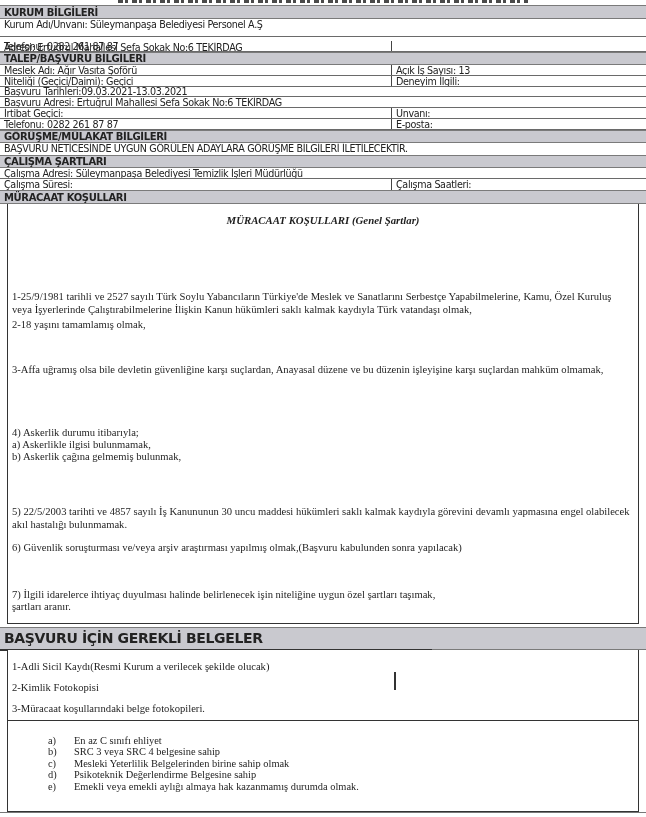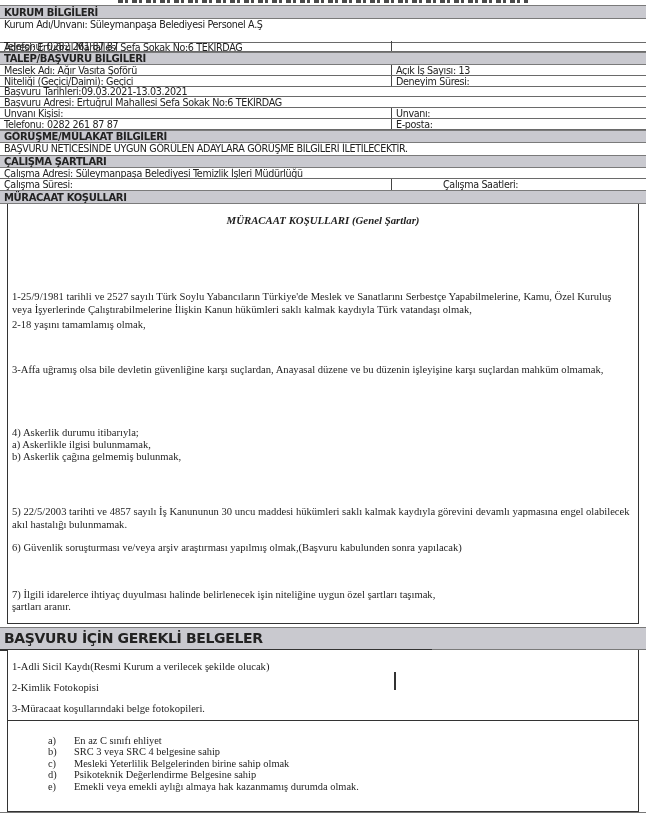--- a/index.html
+++ b/index.html
@@ -50,71 +50,71 @@
 </head>
 <body>
 
 <div class="title-strip">
   <div class="glyphs"></div>
 </div>
 
 <div class="row hdr" style="top:5px;height:14px;">
   <span>KURUM BİLGİLERİ</span>
 </div>
-<div class="row" style="top:19px;height:24px;">
+<div class="row" style="top:19px;height:18px;">
   <span>Kurum Adı/Unvanı: Süleymanpaşa Belediyesi Personel A.Ş</span>
 </div>
 <div class="row" style="top:42px;height:11px;">
   <span>Adresi: Ertuğrul Mahallesi Sefa Sokak No:6  TEKİRDAĞ</span>
 </div>
 <div class="row split" style="top:41px;height:11px;">
   <div class="l"><span>Telefonu: 0282 261 87 87</span></div>
   <div class="r"><span></span></div>
 </div>
 
 <div class="row hdr" style="top:52px;height:13px;">
   <span>TALEP/BAŞVURU BİLGİLERİ</span>
 </div>
 <div class="row split" style="top:65px;height:11px;">
   <div class="l"><span>Meslek Adı: Ağır Vasıta Şoförü</span></div>
   <div class="r"><span>Açık İş Sayısı: 13</span></div>
 </div>
 <div class="row split" style="top:76px;height:11px;">
   <div class="l"><span>Niteliği (Geçici/Daimi): Geçici</span></div>
-  <div class="r"><span>Deneyim Süresi:</span></div>
+  <div class="r"><span>Deneyim İlgili:</span></div>
 </div>
 <div class="row" style="top:87px;height:10px;line-height:10px;">
   <span>Başvuru Tarihleri:09.03.2021-13.03.2021</span>
 </div>
 <div class="row" style="top:97px;height:11px;">
   <span>Başvuru Adresi: Ertuğrul Mahallesi Sefa Sokak No:6  TEKİRDAĞ</span>
 </div>
 <div class="row split" style="top:108px;height:11px;">
-  <div class="l"><span>Unvanı Kişisi:</span></div>
+  <div class="l"><span>İrtibat Geçici:</span></div>
   <div class="r"><span>Unvanı:</span></div>
 </div>
 <div class="row split" style="top:119px;height:11px;">
   <div class="l"><span>Telefonu: 0282 261 87 87</span></div>
   <div class="r"><span>E-posta:</span></div>
 </div>
 
 <div class="row hdr" style="top:130px;height:13px;">
   <span>GÖRÜŞME/MÜLAKAT BİLGİLERİ</span>
 </div>
 <div class="row" style="top:143px;height:12px;line-height:12px;border-bottom:none;">
   <span>BAŞVURU NETİCESİNDE UYGUN GÖRÜLEN ADAYLARA GÖRÜŞME BİLGİLERİ İLETİLECEKTİR.</span>
 </div>
 
 <div class="row hdr" style="top:155px;height:13px;">
   <span>ÇALIŞMA ŞARTLARI</span>
 </div>
 <div class="row" style="top:168px;height:11px;">
   <span>Çalışma Adresi: Süleymanpaşa Belediyesi Temizlik  İşleri   Müdürlüğü</span>
 </div>
-<div class="row split" style="top:179px;height:11px;border-bottom:none;gap:47px;">
+<div class="row split" style="top:179px;height:11px;border-bottom:none;">
   <div class="l"><span>Çalışma Süresi:</span></div>
   <div class="r"><span>Çalışma Saatleri:</span></div>
 </div>
 
 <div class="row hdr" style="top:190px;height:14px;">
   <span>MÜRACAAT KOŞULLARI</span>
 </div>
 
 <div class="box" style="left:7px;top:204px;width:632px;height:420px;border-top:none;">
   <p class="center-title" style="top:10px;">MÜRACAAT KOŞULLARI (Genel Şartlar)</p>

